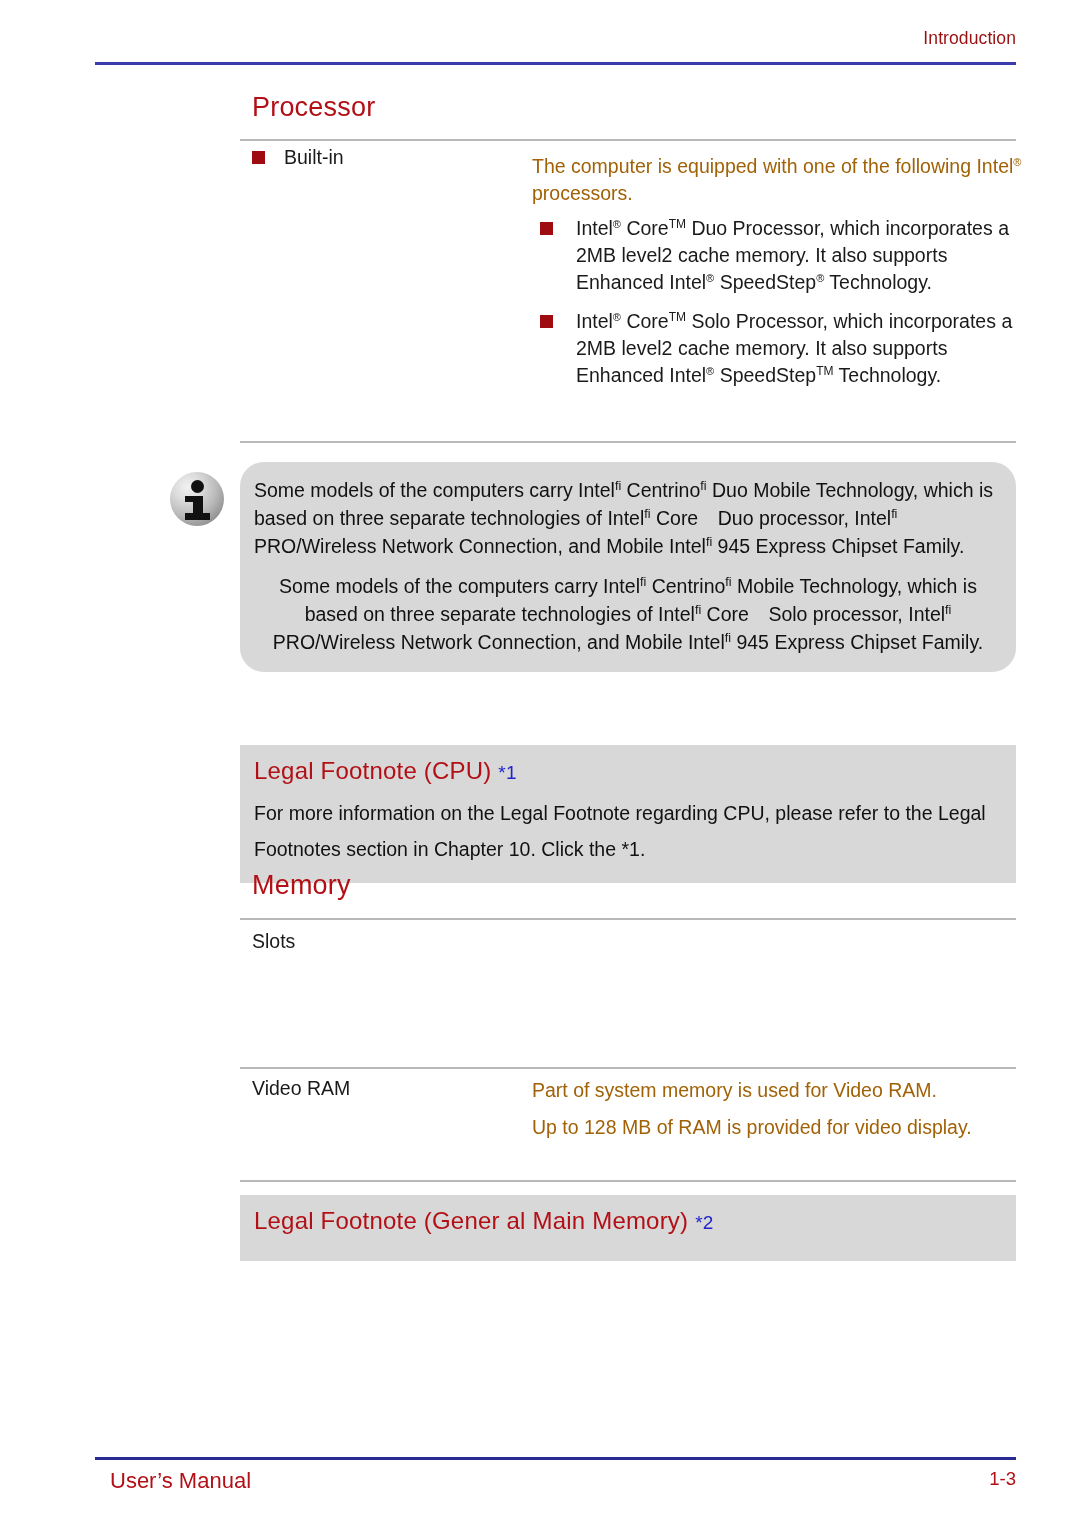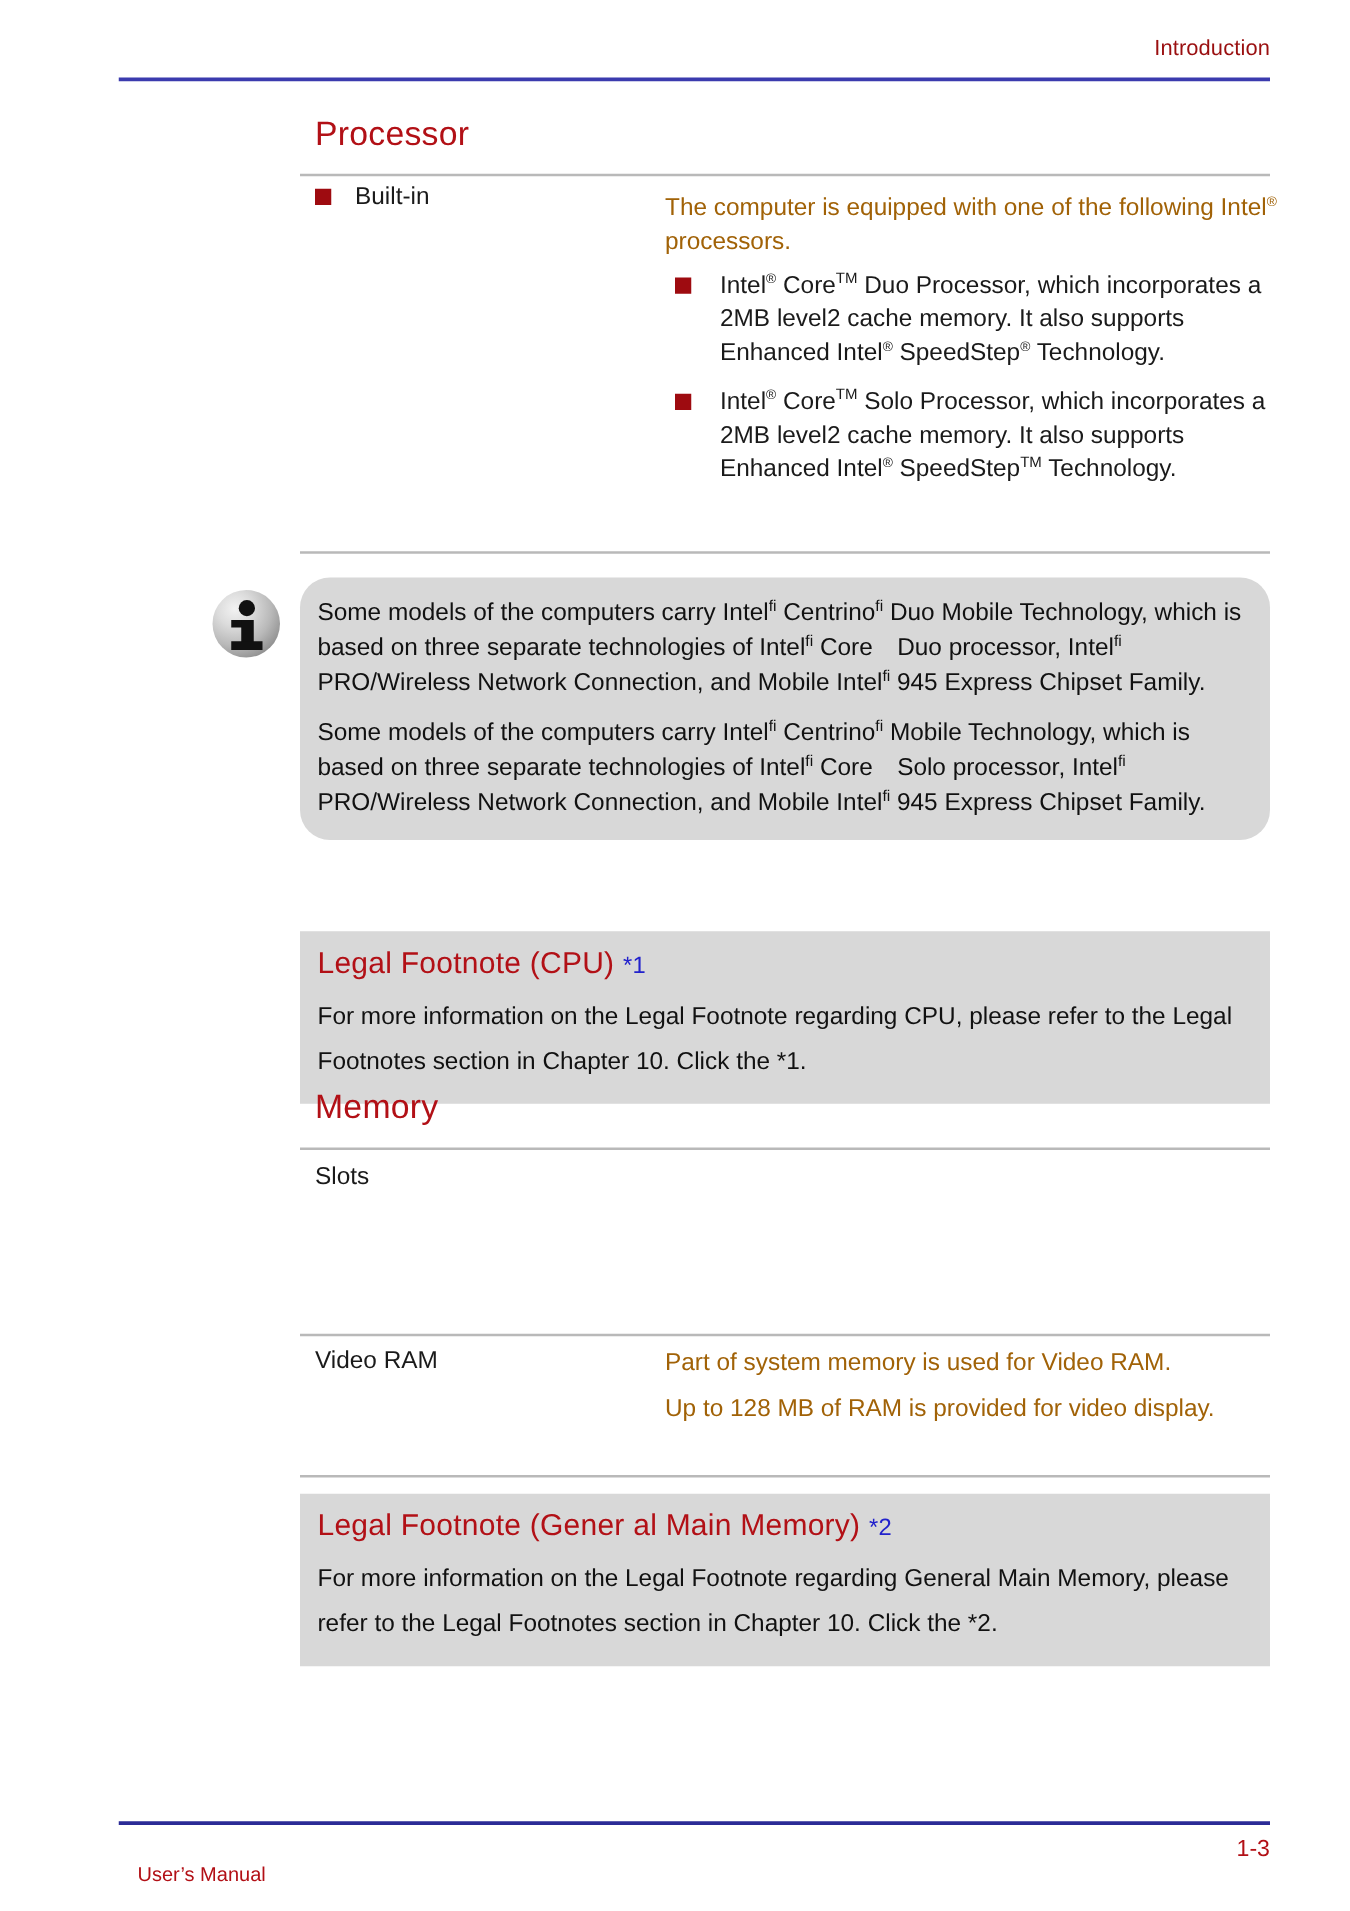--- a/index.html
+++ b/index.html
@@ -142,21 +142,21 @@
   .note-box {
     padding: 14px 14px 16px 14px;
     border-radius: 24px;
   }
   .note-box p {
     margin: 0 0 12px 0;
     font-size: 19.5px;
     line-height: 28px;
     color: #111111;
   }
-  .note-box p:last-child { margin-bottom: 0; }
+  .note-box p:last-child { margin-bottom: 0; text-align: center; }
 
   .info-icon {
     position: absolute;
     left: 170px;
     top: 472px;
     width: 54px;
     height: 54px;
   }
   .info-icon .disc {
     position: absolute;
@@ -227,24 +227,23 @@
     left: 95px;
     top: 1457px;
     width: 921px;
     height: 3px;
     background: #2b2b96;
   }
   .footer-left {
     position: absolute;
     left: 110px;
     top: 1468px;
-    font-size: 16px;
+    font-size: 22px;
     color: #b21016;
     white-space: nowrap;
-    margin-top: 24px;
   }
   .footer-right {
     position: absolute;
     right: 64px;
     top: 1468px;
     font-size: 18.5px;
     color: #b21016;
     white-space: nowrap;
   }
 </style>
@@ -318,20 +317,19 @@
   <div class="spec-label" style="left:252px; top:1077px;">Video RAM</div>
   <div class="spec-body" style="top:1077px;">
     <p>Part of system memory is used for Video RAM.</p>
     <p>Up to 128 MB of RAM is provided for video display.</p>
   </div>
 
   <div class="rule" style="top:1180px;"></div>
 
   <div class="gray-box legal-box" style="top:1195px;">
     <div class="legal-title"><span>Legal Footnote (Gener  al Main Memory)</span>&nbsp;<span class="star">*2</span></div>
-    <div class="legal-body">For more information on the Legal Footnote regarding General Main Memory, please refer to the Legal Footnotes section in Chapter 10. Click the *2.</div>
   </div>
 
   <div class="footer-rule"></div>
   <div class="footer-left">User’s Manual</div>
   <div class="footer-right">1-3</div>
 
 </div>
 
 </body></html>

